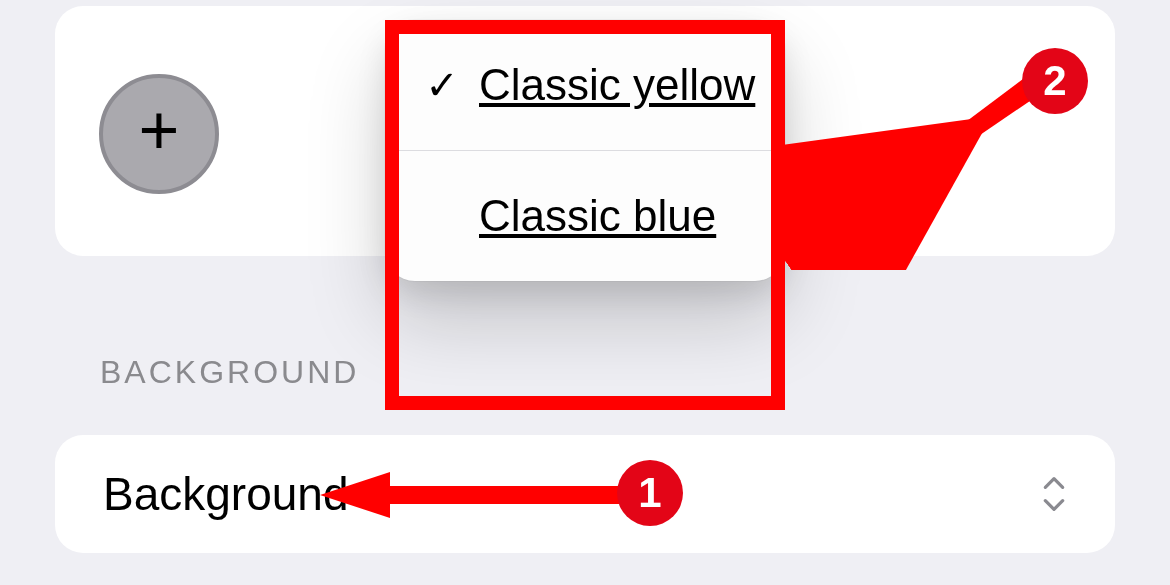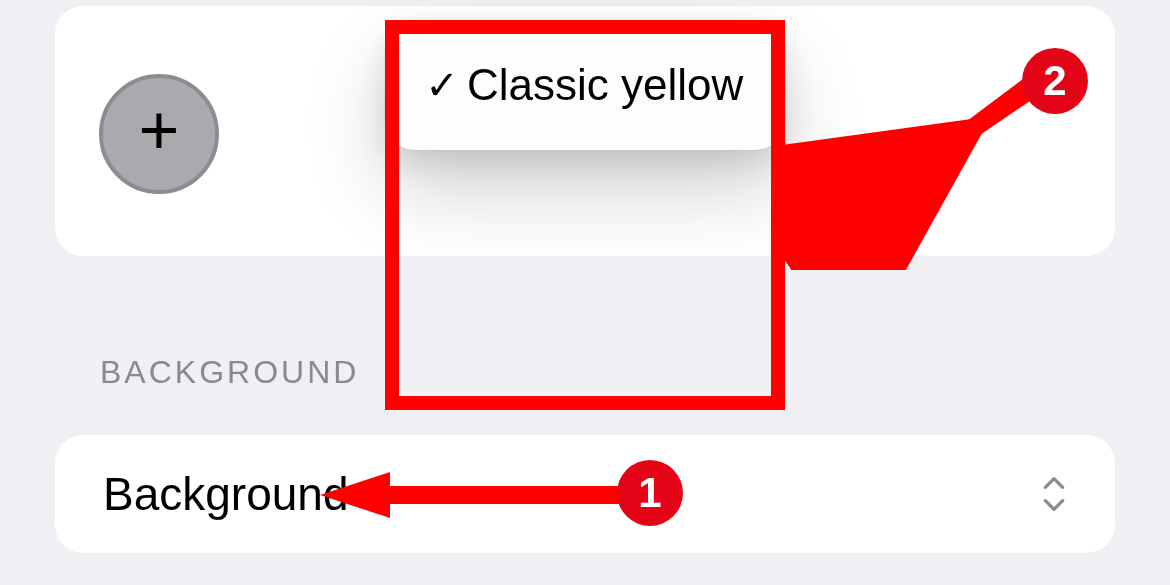--- a/index.html
+++ b/index.html
@@ -129,21 +129,22 @@
   .popup .item + .item {
     border-top: 1px solid #dcdce0;
   }
   .popup .check {
     width: 50px;
     display: inline-flex;
     justify-content: center;
     font-size: 40px;
   }
   .popup .lbl {
-    margin-left: 0;
+    margin-left: 12px;
+    text-decoration: underline;
   }
 
   
   .annot-box {
     position: absolute;
     left: 385px;
     top: 20px;
     width: 400px;
     height: 390px;
     border: 14px solid #ff0000;
@@ -198,20 +199,24 @@
           <polyline points="4,3 12,11 20,3"></polyline>
         </svg>
     </span>
   </div>
 
   <div class="popup">
     <div class="item">
       <span class="check">✓</span>
       <span class="lbl">Classic yellow</span>
     </div>
+    <div class="item">
+      <span class="check"></span>
+      <span class="lbl">Classic blue</span>
+    </div>
   </div>
 
   <div class="annot-box"></div>
 
   <svg class="arrow" style="left:780px; top:70px;" width="270" height="200" viewBox="0 0 270 200">
     <defs>
       <marker id="ah2" viewBox="0 0 20 20" refX="4" refY="10" markerWidth="14" markerHeight="14" orient="auto">
         <path d="M0,0 L20,10 L0,20 Z" fill="#ff0000"></path>
       </marker>
     </defs>

